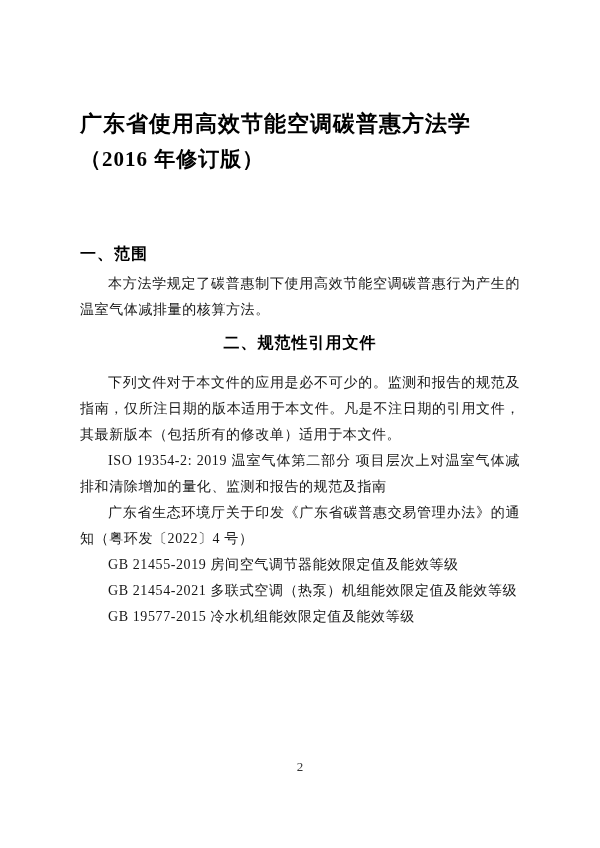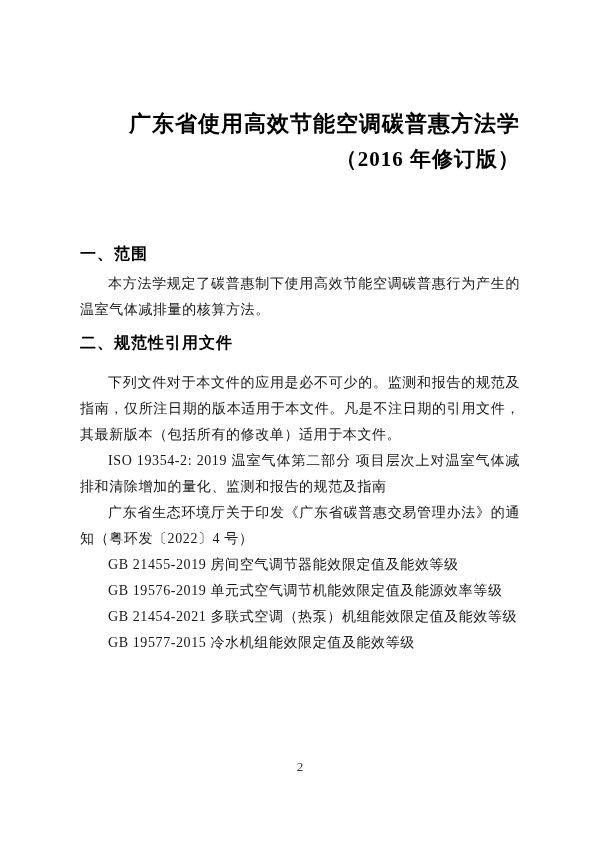--- a/index.html
+++ b/index.html
@@ -12,41 +12,41 @@
   }
   .page {
     position: relative;
     width: 600px;
     height: 848px;
     background: #ffffff;
     padding: 106px 80px 0 80px;
     overflow: hidden;
   }
   .doc-title {
-    text-align: right;
+    text-align: left;
     font-weight: bold;
     color: #000000;
     font-size: 22px;
     line-height: 36px;
     letter-spacing: 1px;
   }
   .doc-title.line2 {
     font-size: 21px;
     line-height: 34px;
   }
   .section-heading {
     font-family: "Liberation Sans", "DejaVu Sans", sans-serif;
     font-weight: bold;
     color: #000000;
     font-size: 16px;
     line-height: 19px;
     letter-spacing: 1px;
   }
   .section-heading.first { margin-top: 68px; }
-  .section-heading.second { margin-top: 10px; }
+  .section-heading.second { margin-top: 10px; text-align: center; }
   .body-text {
     font-size: 14px;
     line-height: 26px;
     letter-spacing: 0.6px;
     text-align: justify;
     text-justify: inter-character;
     text-indent: 2em;
   }
   .para-scope {
     margin-top: 8px;
@@ -83,21 +83,20 @@
 
   <p class="body-text para-intro">下列文件对于本文件的应用是必不可少的。监测和报告的规范及指南，仅所注日期的版本适用于本文件。凡是不注日期的引用文件，其最新版本（包括所有的修改单）适用于本文件。</p>
 
 
   <p class="body-text reference">ISO 19354-2: 2019 温室气体第二部分 项目层次上对温室气体减排和清除增加的量化、监测和报告的规范及指南</p>
 
   <p class="body-text reference">广东省生态环境厅关于印发《广东省碳普惠交易管理办法》的通知（粤环发〔2022〕4 号）</p>
 
   <p class="body-text reference">GB 21455-2019 房间空气调节器能效限定值及能效等级</p>
 
-  <p class="body-text reference">GB 19576-2019 单元式空气调节机能效限定值及能源效率等级</p>
 
   <p class="body-text reference">GB 21454-2021 多联式空调（热泵）机组能效限定值及能效等级</p>
 
   <p class="body-text reference">GB 19577-2015 冷水机组能效限定值及能效等级</p>
 
   <div class="body-text page-number">2</div>
 
 </div>
 
 </body></html>

